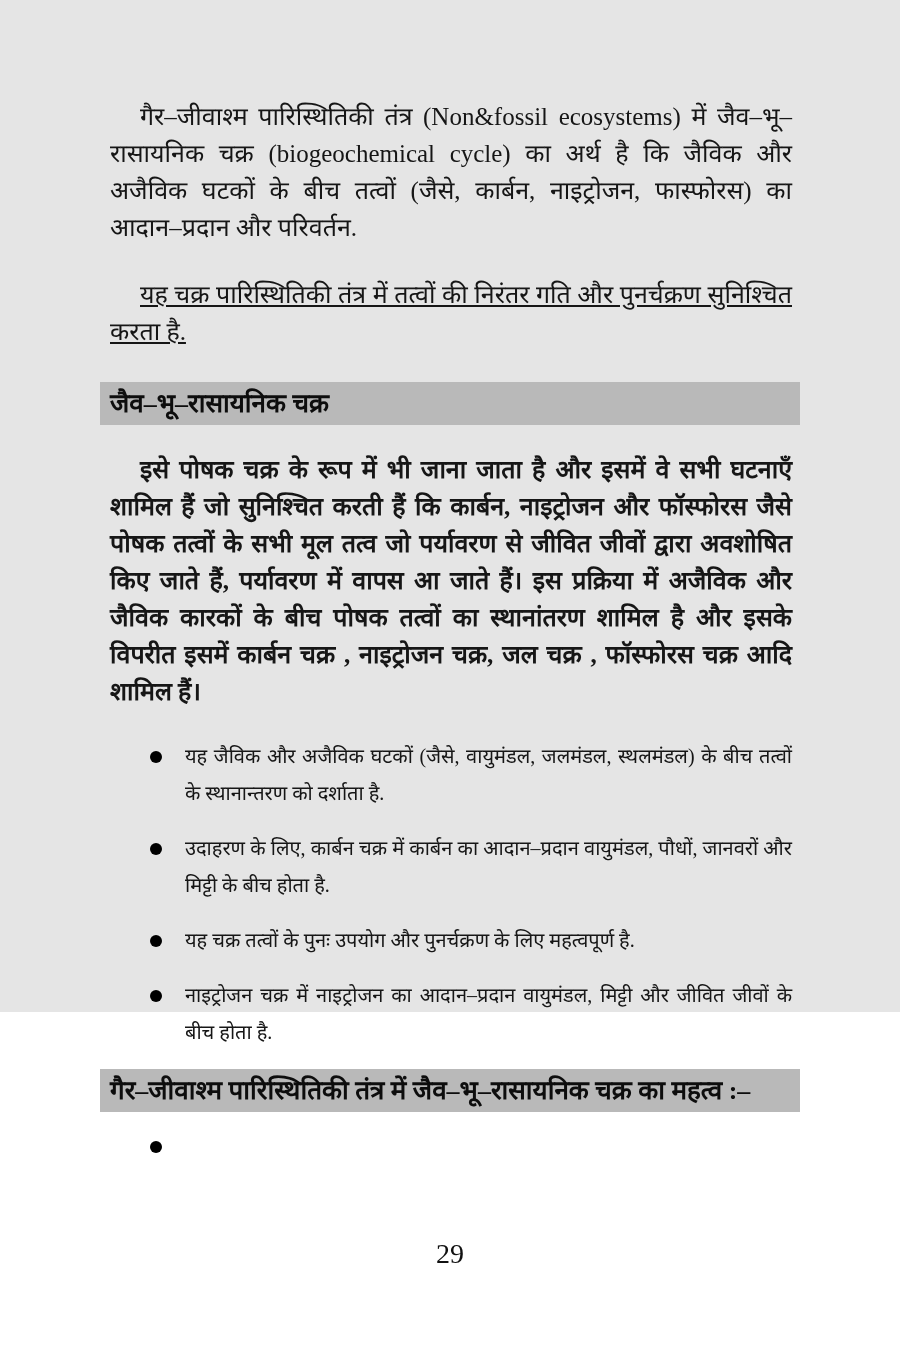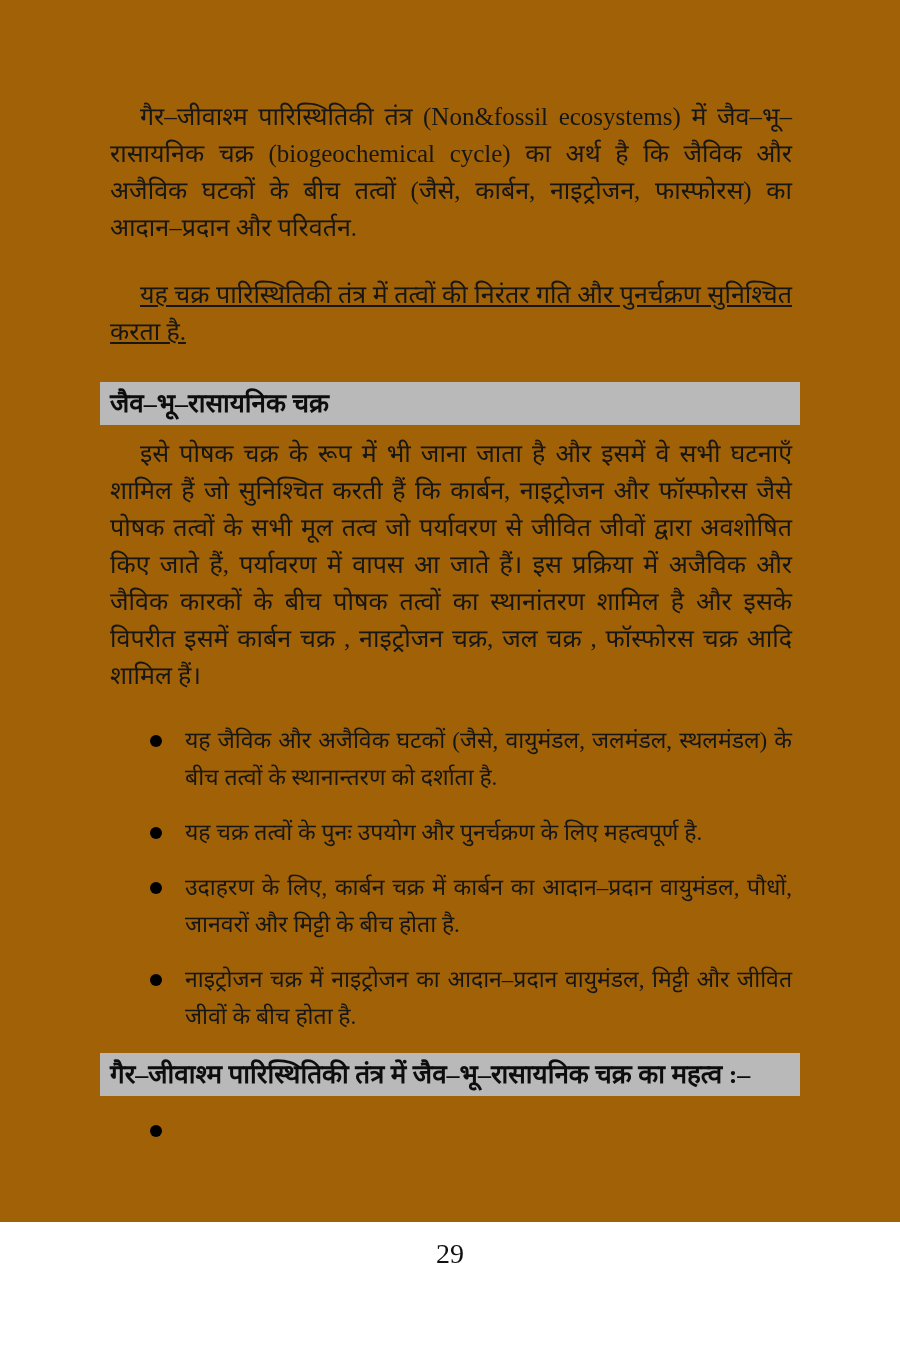--- a/index.html
+++ b/index.html
@@ -6,22 +6,22 @@
   html, body {
     width: 900px;
     height: 1350px;
     background: #ffffff;
     overflow: hidden;
     font-family: "Liberation Serif", "DejaVu Serif", serif;
   }
   .page {
     position: relative;
     width: 900px;
-    height: 1222px;
-    background: #a16207;
+    height: 1012px;
+    background: #e5e5e5;
     color: #161616;
   }
   .content {
     position: absolute;
     left: 110px;
     right: 108px;
     top: 0;
   }
   .para {
     font-size: 25px;
@@ -40,41 +40,41 @@
     font-weight: bold;
     font-size: 26px;
     line-height: 30px;
     padding: 7px 10px 6px 10px;
     color: #0d0d0d;
     white-space: nowrap;
     overflow: visible;
   }
   .h1bar { margin-top: 32px; }
   .h2bar { margin-top: 18px; }
-  .p3 { margin-top: 10px; }
+  .p3 { margin-top: 26px; font-weight: bold; }
   .bullets { margin-top: 28px; }
   .bullet-item {
     display: flex;
     align-items: flex-start;
     margin-bottom: 18px;
   }
   .bullet-item:last-child { margin-bottom: 0; }
   .dot {
     width: 12px;
     height: 12px;
     border-radius: 50%;
     background: #000000;
     flex-shrink: 0;
     margin-left: 40px;
     margin-right: 23px;
     margin-top: 13px;
   }
   .bullet-text {
     flex: 1;
-    font-size: 23px;
+    font-size: 20px;
     line-height: 37px;
     text-align: justify;
     color: #161616;
   }
   .last-bullet { margin-top: 16px; }
   .page-number {
     position: absolute;
     left: 0;
     width: 900px;
     top: 1238px;
@@ -97,25 +97,25 @@
 
     <p class="para indent p3">इसे पोषक चक्र के रूप में भी जाना जाता है और इसमें वे सभी घटनाएँ शामिल हैं जो सुनिश्चित करती हैं कि कार्बन, नाइट्रोजन और फॉस्फोरस जैसे पोषक तत्वों के सभी मूल तत्व जो पर्यावरण से जीवित जीवों द्वारा अवशोषित किए जाते हैं, पर्यावरण में वापस आ जाते हैं। इस प्रक्रिया में अजैविक और जैविक कारकों के बीच पोषक तत्वों का स्थानांतरण शामिल है और इसके विपरीत इसमें कार्बन चक्र , नाइट्रोजन चक्र, जल चक्र , फॉस्फोरस चक्र आदि शामिल हैं।</p>
 
     <div class="bullets">
       <div class="bullet-item">
         <span class="dot"></span>
         <span class="bullet-text">यह जैविक और अजैविक घटकों (जैसे, वायुमंडल, जलमंडल, स्थलमंडल) के बीच तत्वों के स्थानान्तरण को दर्शाता है.</span>
       </div>
       <div class="bullet-item">
         <span class="dot"></span>
-        <span class="bullet-text">यह चक्र तत्वों के पुनः उपयोग और पुनर्चक्रण के लिए महत्वपूर्ण है.</span>
+        <span class="bullet-text">उदाहरण के लिए, कार्बन चक्र में कार्बन का आदान–प्रदान वायुमंडल, पौधों, जानवरों और मिट्टी के बीच होता है.</span>
       </div>
       <div class="bullet-item">
         <span class="dot"></span>
-        <span class="bullet-text">उदाहरण के लिए, कार्बन चक्र में कार्बन का आदान–प्रदान वायुमंडल, पौधों, जानवरों और मिट्टी के बीच होता है.</span>
+        <span class="bullet-text">यह चक्र तत्वों के पुनः उपयोग और पुनर्चक्रण के लिए महत्वपूर्ण है.</span>
       </div>
       <div class="bullet-item">
         <span class="dot"></span>
         <span class="bullet-text">नाइट्रोजन चक्र में नाइट्रोजन का आदान–प्रदान वायुमंडल, मिट्टी और जीवित जीवों के बीच होता है.</span>
       </div>
     </div>
 
     <div class="section-heading h2bar">गैर–जीवाश्म पारिस्थितिकी तंत्र में जैव–भू–रासायनिक चक्र का महत्व :–</div>
 
     <div class="bullets last-bullet">

